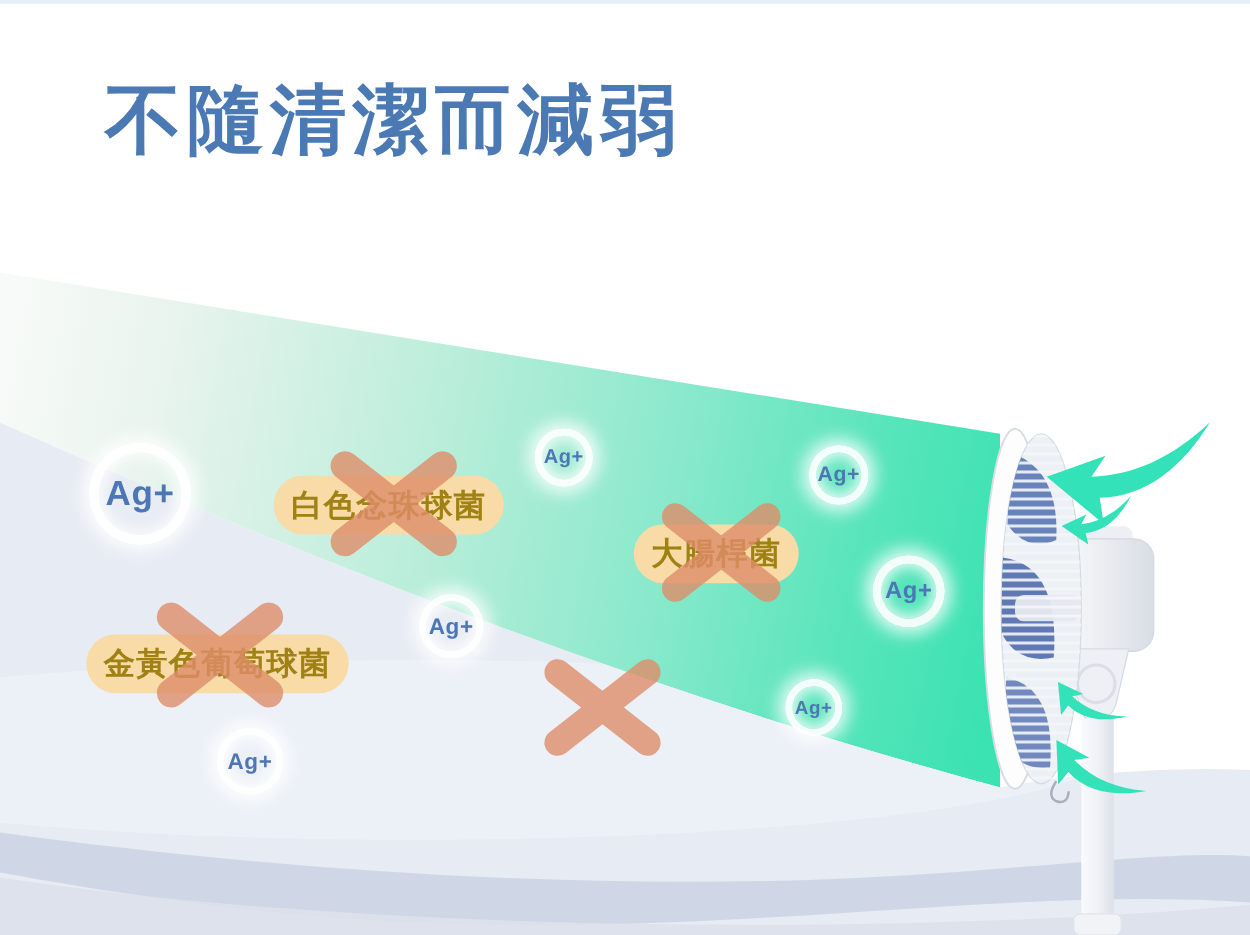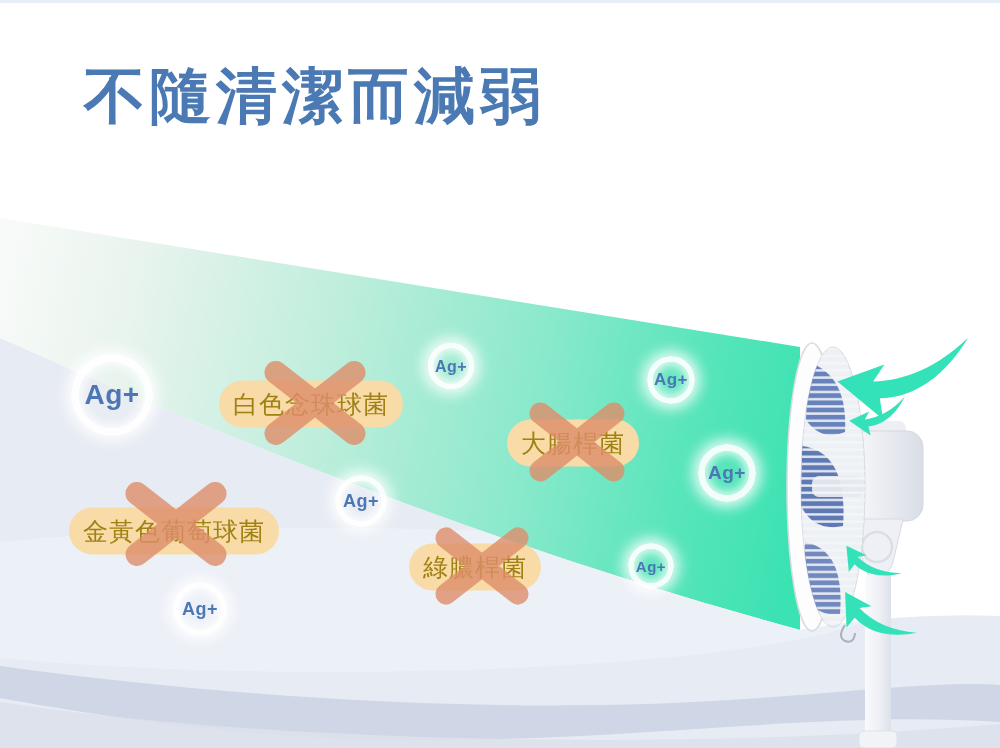--- a/index.html
+++ b/index.html
@@ -22,21 +22,21 @@
     border:6px solid rgba(255,255,255,.93);
     background:rgba(255,255,255,.05);
     box-shadow:0 0 14px 5px rgba(255,255,255,.85), inset 0 0 10px 3px rgba(255,255,255,.8);
     transform:translate(-50%,-50%);
     letter-spacing:.5px;
   }
   
   .chip{
     position:absolute;transform:translate(-50%,-50%);
     background:#f8dba7;color:#9f8114;
-    font-weight:normal;font-size:25px;letter-spacing:1px;
+    font-weight:bold;font-size:25px;letter-spacing:1px;
     padding:7px 14px;border-radius:28px;white-space:nowrap;
   }
   
   .xmark{position:absolute;width:100px;height:88px;transform:translate(-50%,-50%);opacity:.8;}
   .xmark .bar{
     position:absolute;left:50%;top:50%;width:122px;height:23px;border-radius:12px;background:#df8e6a;
   }
   .xmark .b1{transform:translate(-50%,-50%) rotate(38deg);}
   .xmark .b2{transform:translate(-50%,-50%) rotate(-38deg);}
 </style>
@@ -154,19 +154,18 @@
     <i class="bar b1"></i>
       <i class="bar b2"></i>
   </div>
 
   <div class="chip" style="left:174px;top:531px;">金黃色葡萄球菌</div>
   <div class="xmark" style="left:176px;top:524px;">
     <i class="bar b1"></i>
       <i class="bar b2"></i>
   </div>
 
-  <div class="chip" style="left:475px;top:567px;">綠膿桿菌</div>
   <div class="xmark" style="left:482px;top:566px;transform:translate(-50%,-50%) scale(.92);">
     <i class="bar b1"></i>
       <i class="bar b2"></i>
   </div>
 
 </div>
 
 </body></html>

